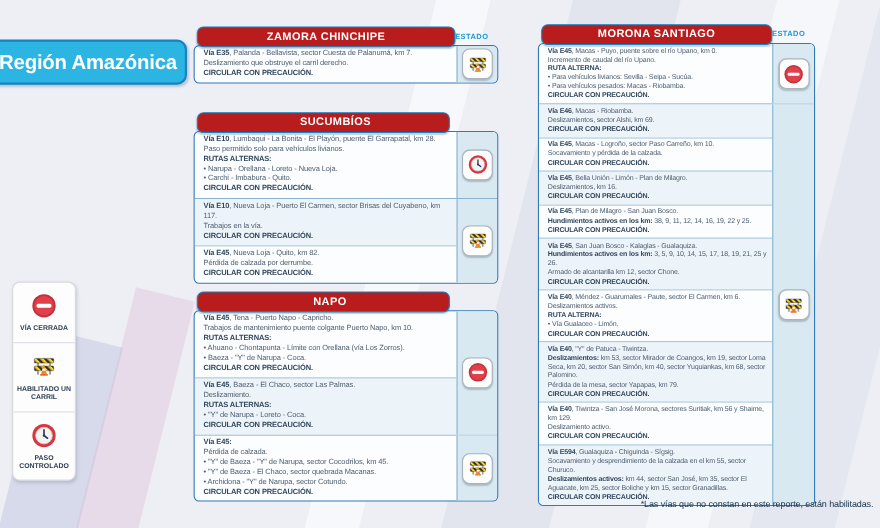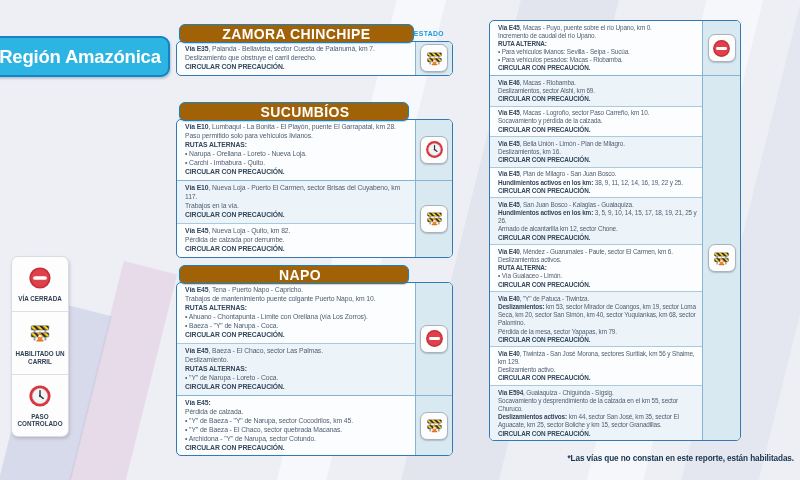--- a/index.html
+++ b/index.html
@@ -34,23 +34,23 @@
   }
   .legend-item{display:flex;flex-direction:column;align-items:center;padding:9px 2px 8px 2px;}
   .legend-item + .legend-item{border-top:1px solid #dcdfe4;}
   .legend-item .lg-icon{width:24px;height:24px;}
   .legend-item .lg-label{margin-top:5px;font-size:6.3px;font-weight:bold;color:#2e3f52;text-align:center;line-height:1.25;letter-spacing:0;}
 
   .panel{position:absolute;z-index:2;}
   .panel-head{display:flex;align-items:flex-end;justify-content:space-between;height:19px;position:relative;z-index:2;}
   .tab{
     height:19px;margin-left:3px;margin-bottom:-2px;
-    background:#a16207;border:1.5px solid #1583c4;border-radius:6px;
+    background:#b91c1c;border:1.5px solid #1583c4;border-radius:6px;
     display:flex;align-items:center;justify-content:center;
-    color:#fff;font-size:14px;font-weight:bold;letter-spacing:.4px;
+    color:#fff;font-size:10px;font-weight:bold;letter-spacing:.4px;
     box-shadow:0 1px 1px rgba(40,80,120,.25);
     box-sizing:border-box;
   }
   .estado{font-size:6.8px;font-weight:bold;color:#1a9ad4;letter-spacing:.4px;padding:0 9px 4px 0;}
   .panel-body{
     position:relative;z-index:1;margin-top:0;
     background:#fbfdfe;border:1.5px solid #3279b5;border-radius:5px;
     overflow:hidden;
   }
   .group{display:flex;}
@@ -70,21 +70,21 @@
     width:26px;height:26px;background:#fdfdfd;border:1.2px solid #a9b3bd;border-radius:7px;
     display:flex;align-items:center;justify-content:center;
     box-shadow:0 1px 1.5px rgba(0,0,0,.2);
   }
   .status-icon-box svg{width:19px;height:19px;display:block;}
   .panel.compact .row{font-size:6.4px;line-height:1.28;letter-spacing:-0.15px;padding:2.5px 5px 2.5px 8px;}
   .panel.compact .estado-cell{width:37px;}
 
   .footnote{
     position:absolute;right:6px;top:454px;z-index:3;
-    font-size:8.2px;font-weight:bold;color:#17324e;letter-spacing:-0.1px;
+    font-size:8.2px;font-weight:normal;color:#17324e;letter-spacing:-0.1px;
   }
 </style>
 </head>
 <body>
 
 <div class="stripe s1"></div>
 <div class="stripe s2"></div>
 <div class="stripe s3"></div>
 <div class="stripe s4"></div>
 <div class="stripe s5"></div>
@@ -303,20 +303,24 @@
                   <path d="M10.8 14.1 L13.2 14.1 L13.7 16 L10.3 16 Z" fill="#ffffff"></path>
                   <rect x="8.4" y="19" width="7.2" height="1.5" rx="0.7" fill="#de7320"></rect>
                 </svg>
               </span>
             </div>
           </div>
         </div>
       </div>
     </div>
     <div class="panel compact" style="left: 489px; top: 20px; width: 252px;">
+      <div class="panel-head">
+        <div class="tab" style="width: 233px;">MORONA SANTIAGO</div>
+        <div class="estado">ESTADO</div>
+      </div>
       <div class="panel-body">
         <div class="group">
           <div class="rows">
             <div class="row">
               <div class="line"><b>Vía E45</b>, Macas - Puyo, puente sobre el río Upano, km 0.</div>
               <div class="line">Incremento de caudal del río Upano.</div>
               <div class="line"><b>RUTA ALTERNA:</b></div>
               <div class="line bullet">• Para vehículos livianos: Sevilla - Seipa - Sucúa.</div>
               <div class="line bullet">• Para vehículos pesados: Macas - Riobamba.</div>
               <div class="line"><b>CIRCULAR CON PRECAUCIÓN.</b></div>

